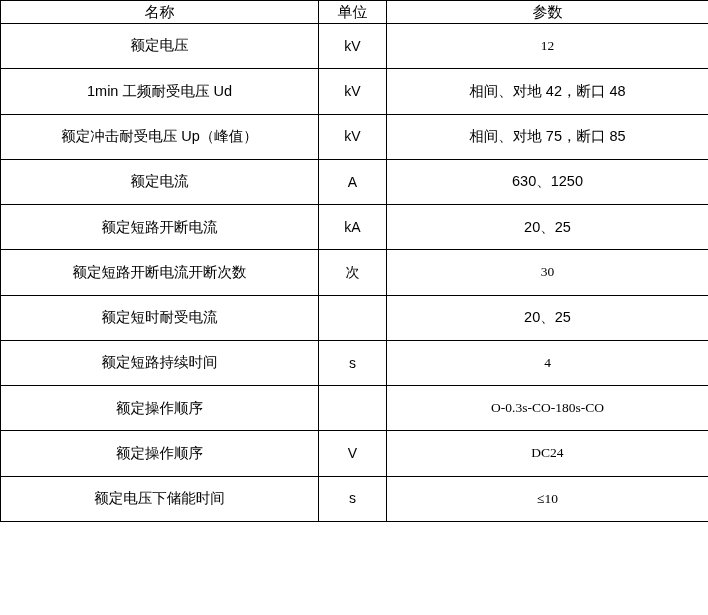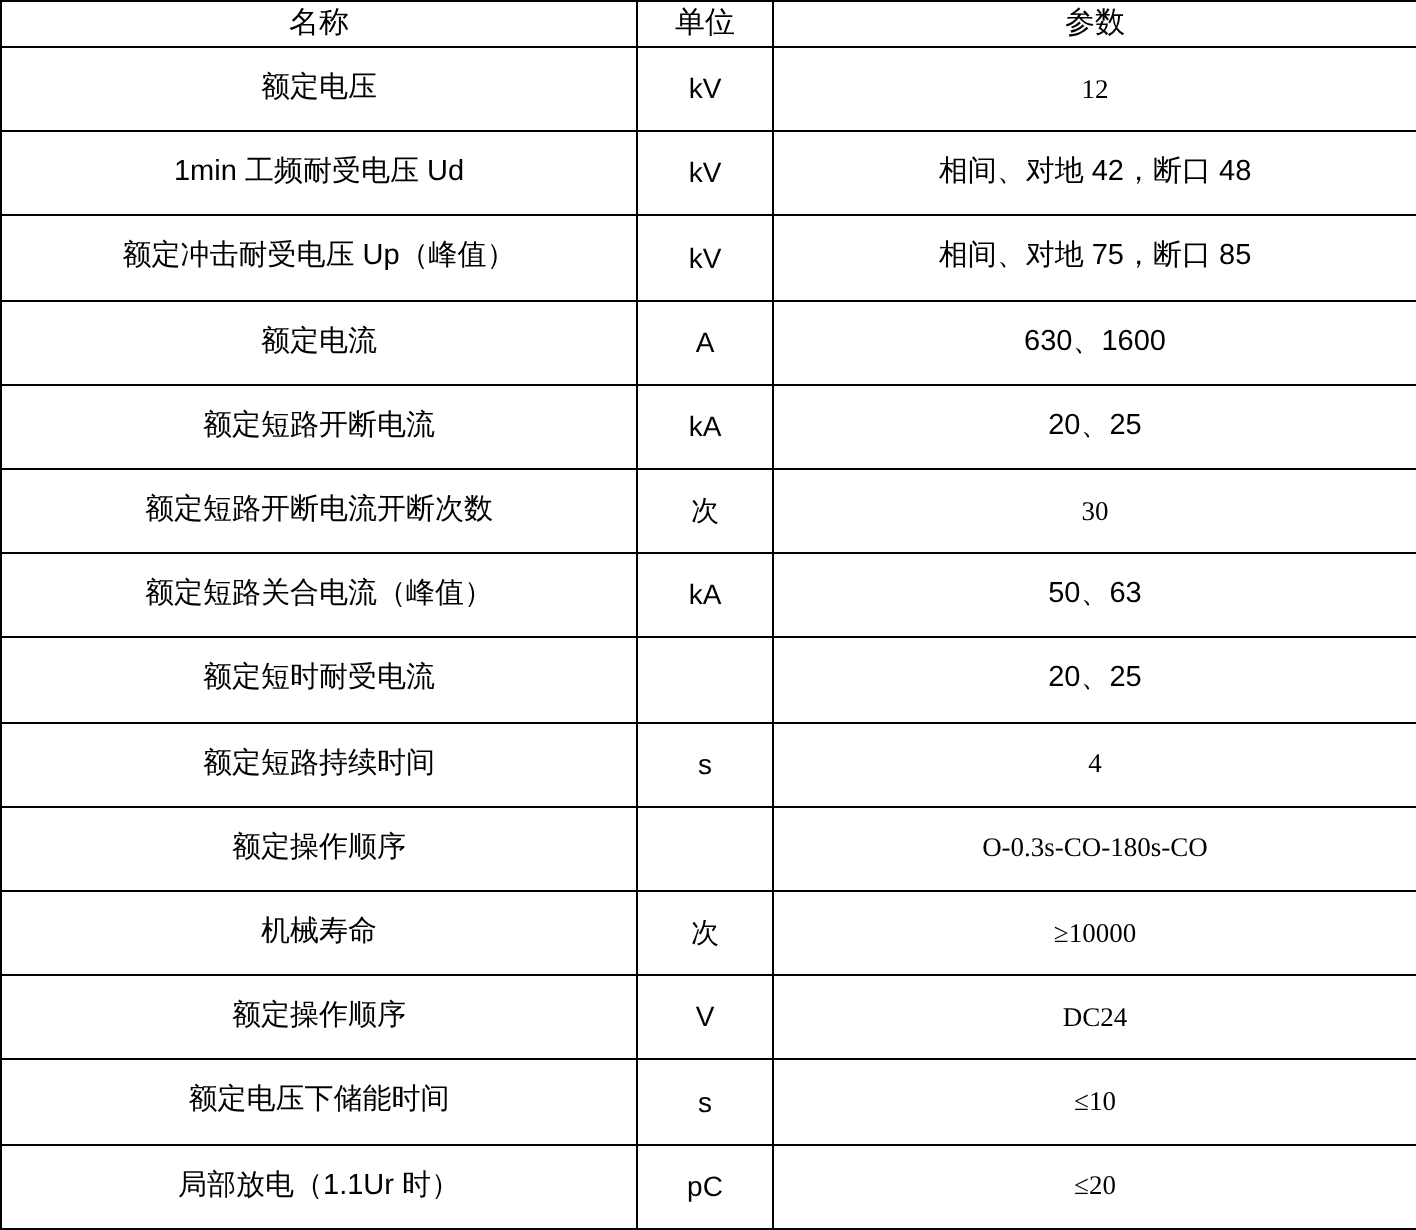--- a/index.html
+++ b/index.html
@@ -11,21 +11,21 @@
     width: 708px;
     height: 615px;
     font-family: "Liberation Sans", "DejaVu Sans", sans-serif;
     color: #000000;
     overflow: hidden;
   }
   #spec-table {
     border-collapse: collapse;
     table-layout: fixed;
     width: 708px;
-    height: 615px;
+    height: 522px;
   }
   #spec-table col.c-name  { width: 318px; }
   #spec-table col.c-unit  { width: 68px; }
   #spec-table col.c-param { width: 322px; }
   #spec-table th,
   #spec-table td {
     border: 1px solid #000000;
     text-align: center;
     vertical-align: middle;
     padding: 2px 4px;
@@ -76,66 +76,51 @@
         <td class="param-cell">相间、对地 42，断口 48</td>
       </tr>
       <tr>
         <td class="name-cell">额定冲击耐受电压 Up（峰值）</td>
         <td class="unit-cell">kV</td>
         <td class="param-cell">相间、对地 75，断口 85</td>
       </tr>
       <tr>
         <td class="name-cell">额定电流</td>
         <td class="unit-cell">A</td>
-        <td class="param-cell">630、1600</td>
+        <td class="param-cell">630、1250</td>
       </tr>
       <tr>
         <td class="name-cell">额定短路开断电流</td>
         <td class="unit-cell">kA</td>
         <td class="param-cell">20、25</td>
       </tr>
       <tr>
         <td class="name-cell">额定短路开断电流开断次数</td>
         <td class="unit-cell">次</td>
         <td class="param-cell param-latin">30</td>
-      </tr>
-      <tr>
-        <td class="name-cell">额定短路关合电流（峰值）</td>
-        <td class="unit-cell">kA</td>
-        <td class="param-cell">50、63</td>
       </tr>
       <tr>
         <td class="name-cell">额定短时耐受电流</td>
         <td class="unit-cell"></td>
         <td class="param-cell">20、25</td>
       </tr>
       <tr>
         <td class="name-cell">额定短路持续时间</td>
         <td class="unit-cell">s</td>
         <td class="param-cell param-latin">4</td>
       </tr>
       <tr>
         <td class="name-cell">额定操作顺序</td>
         <td class="unit-cell"></td>
         <td class="param-cell param-latin">O-0.3s-CO-180s-CO</td>
       </tr>
       <tr>
-        <td class="name-cell">机械寿命</td>
-        <td class="unit-cell">次</td>
-        <td class="param-cell param-latin">≥10000</td>
-      </tr>
-      <tr>
         <td class="name-cell">额定操作顺序</td>
         <td class="unit-cell">V</td>
         <td class="param-cell param-latin">DC24</td>
       </tr>
       <tr>
         <td class="name-cell">额定电压下储能时间</td>
         <td class="unit-cell">s</td>
         <td class="param-cell param-latin">≤10</td>
       </tr>
-      <tr>
-        <td class="name-cell">局部放电（1.1Ur 时）</td>
-        <td class="unit-cell">pC</td>
-        <td class="param-cell param-latin">≤20</td>
-      </tr>
     </tbody>
 </table>
 
 </body></html>

